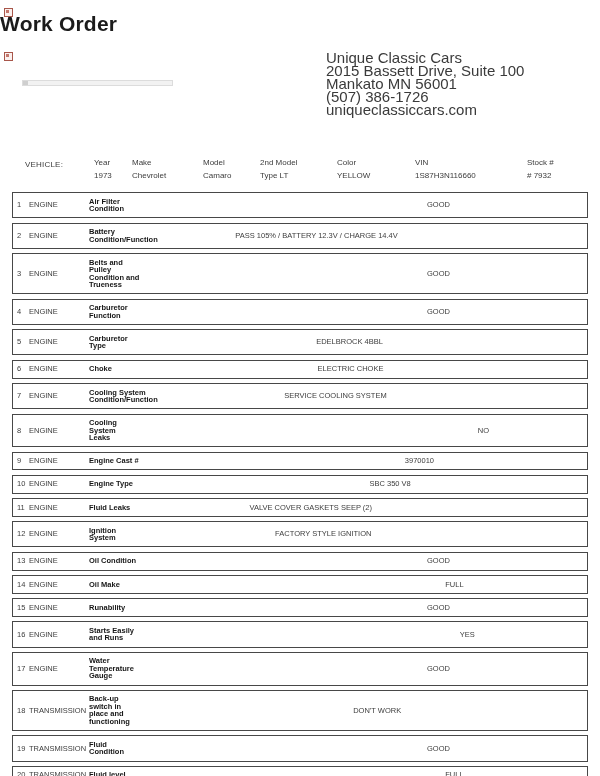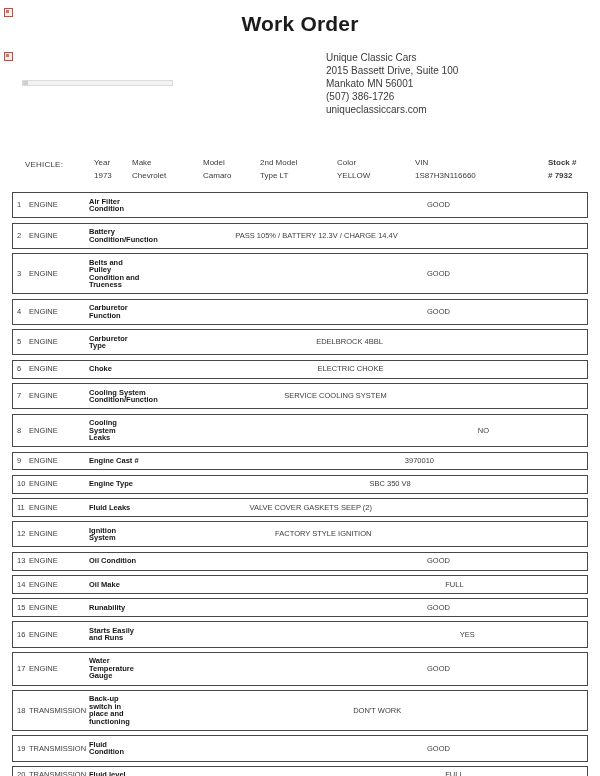--- a/index.html
+++ b/index.html
@@ -1,21 +1,21 @@
 <!DOCTYPE html>
 <html><head>
 <meta charset="utf-8">
 <style>
   html,body{margin:0;padding:0;}
   body{
     width:600px;height:776px;background:#ffffff;position:relative;overflow:hidden;
     font-family:"Liberation Sans", sans-serif;color:#333;
   }
   .page-title{
-    position:absolute;top:12px;left:0;right:0;text-align:center;
+    position:absolute;top:12px;left:0;right:0;
     font-size:21px;font-weight:bold;color:#1b1b1b;letter-spacing:.2px;
   }
   
   .broken-img{
     position:absolute;width:9px;height:9px;box-sizing:border-box;
     border:1px solid #a8564a;background:#fbf0ee;
   }
   .broken-img::after{
     content:"";position:absolute;left:1px;top:1px;width:3px;height:3px;background:#c4776c;
   }
@@ -23,21 +23,21 @@
   .broken-img.b2{left:4px;top:52px;}
   
   .img-bar{
     position:absolute;left:22px;top:80px;width:151px;height:6px;box-sizing:border-box;
     background:#f2f2f2;border:1px solid #dcdcdc;
   }
   .img-bar::before{
     content:"";position:absolute;left:0;top:0;width:5px;height:100%;background:#cfcfcf;
   }
   .company{
-    position:absolute;left:326px;top:52px;font-size:10px;line-height:12.9px;color:#3a3a3a;
+    position:absolute;left:326px;top:52px;font-size:15px;line-height:12.9px;color:#3a3a3a;
   }
   .vehicle{position:absolute;left:0;top:158px;width:600px;height:30px;font-size:8px;color:#3c3c3c;}
   .vehicle-label{position:absolute;left:25px;top:2px;letter-spacing:.2px;}
   .vfield{position:absolute;top:0;white-space:nowrap;}
   .vfield .flabel{display:block;margin-bottom:3.5px;}
   .vfield .fvalue{display:block;}
   .table-wrap{position:absolute;left:12px;top:192px;width:576px;}
   .row{
     display:table;width:100%;box-sizing:border-box;table-layout:auto;
     border:1px solid #484848;margin-bottom:4.3px;
@@ -87,21 +87,21 @@
       <span class="fvalue">Type LT</span>
     </div>
     <div class="vfield" style="left: 337px;">
       <span class="flabel">Color</span>
       <span class="fvalue">YELLOW</span>
     </div>
     <div class="vfield" style="left: 403px; margin-left: 12px;">
       <span class="flabel">VIN</span>
       <span class="fvalue">1S87H3N116660</span>
     </div>
-    <div class="vfield" style="left: 548px; font-weight: bold;">
+    <div class="vfield" style="left: 527px;">
       <span class="flabel">Stock #</span>
       <span class="fvalue"># 7932</span>
     </div>
   </div>
 
 <div class="table-wrap">
 
 <div class="row">
       <div class="cell c-num">1</div>
       <div class="cell c-cat">ENGINE</div>

